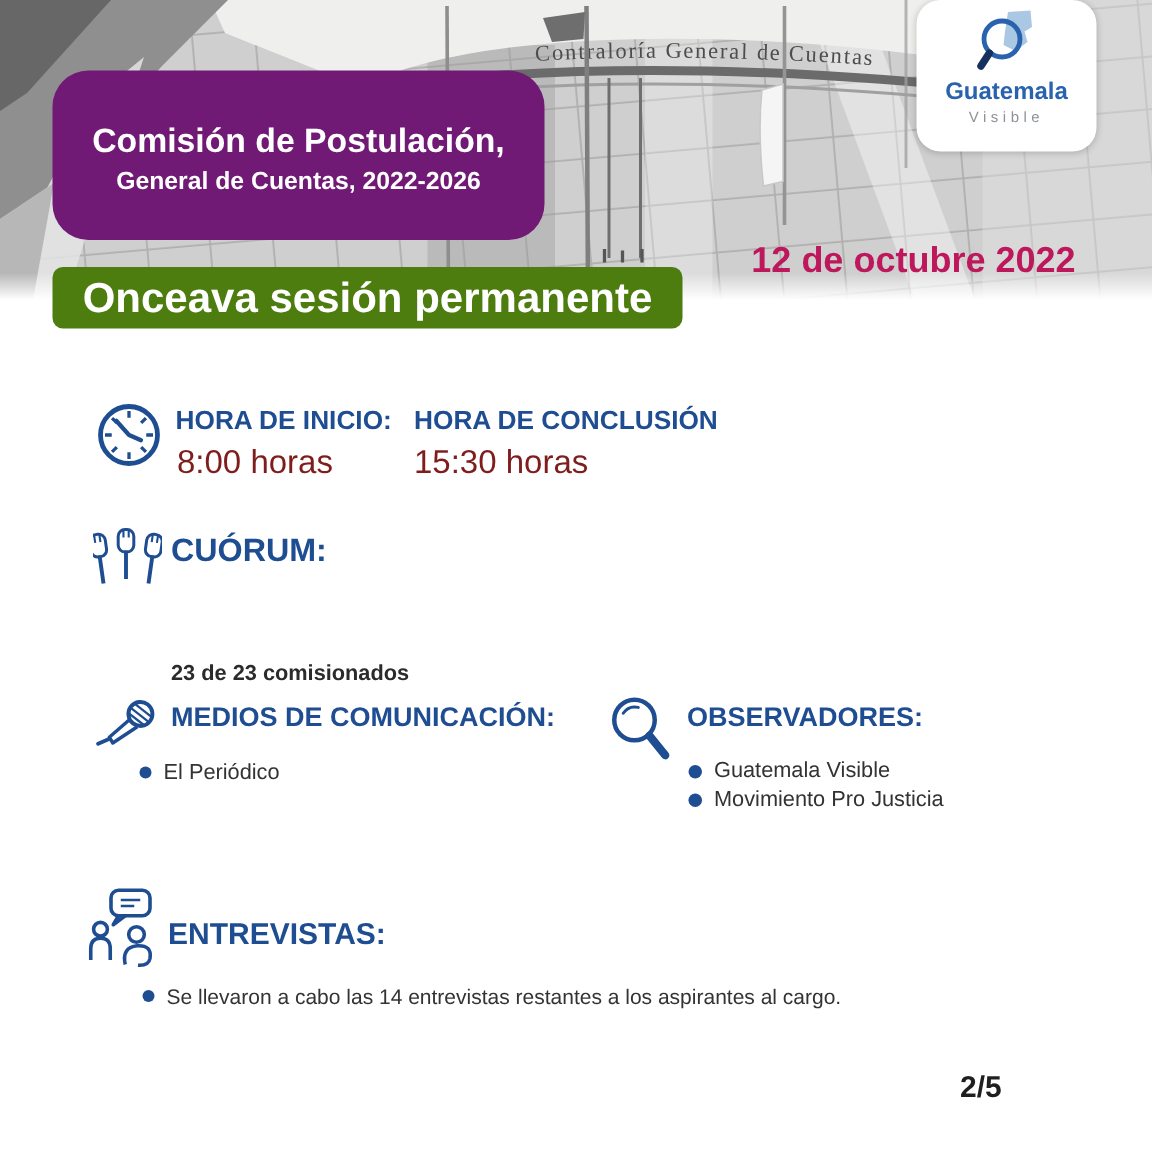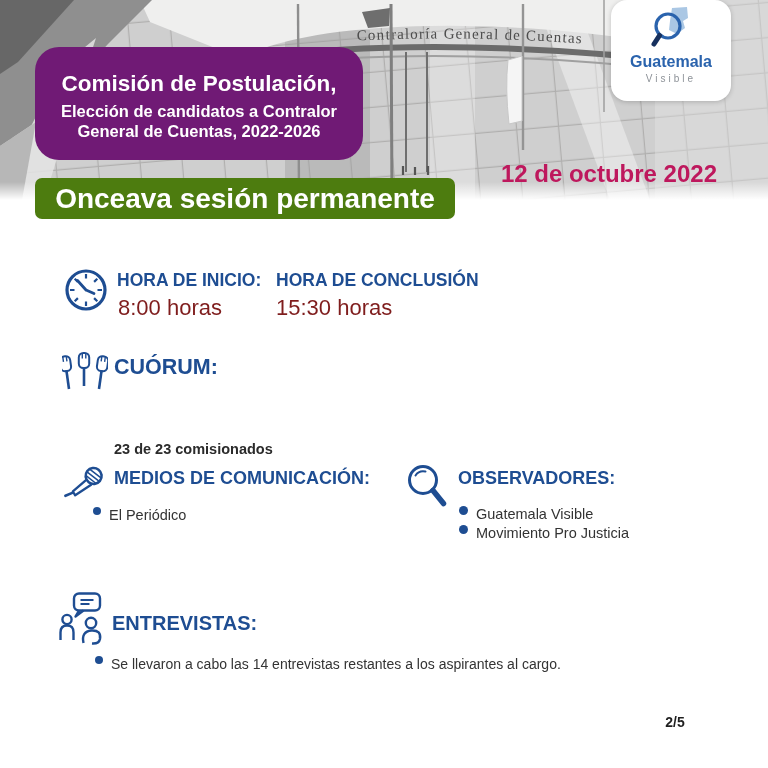--- a/index.html
+++ b/index.html
@@ -43,32 +43,32 @@
   #icon-clock{left:63px;top:267px;}
   #icon-hands{left:62px;top:347px;}
   #h-cuorum{left:114px;top:355px;font-size:21.5px;}
   #v-cuorum{left:114px;top:399px;font-size:14.5px;font-weight:bold;color:#2b2b2b;margin-top:42px;}
   #icon-mic{left:64px;top:464px;}
   #h-medios{left:114px;top:468px;font-size:18px;}
   #icon-mag{left:405px;top:462px;}
   #h-observ{left:458px;top:468px;font-size:18px;}
   #icon-interview{left:58px;top:592px;}
   #h-entrev{left:112px;top:612px;font-size:20px;text-align:center;}
-  .bullet{position:absolute;display:flex;align-items:flex-start;gap:8px;white-space:nowrap;}
+  .bullet{position:absolute;display:flex;align-items:center;gap:8px;white-space:nowrap;}
   .dot{width:8px;height:8px;border-radius:50%;background:#1e4d92;flex:none;}
   .dot.big{width:9px;height:9px;}
   .bullet .t{font-size:14.5px;color:#333333;}
   #b-medios{left:93px;top:507px;}
   #b-obs1{left:459px;top:506px;}
   #b-obs2{left:459px;top:525px;}
   #b-entrev{left:95px;top:656px;}
   #b-entrev .t{font-size:14px;}
   
-  .page{position:absolute;left:640px;top:714px;width:70px;text-align:center;
-    font-weight:bold;font-size:14px;color:#1f1f1f;}
+  .page{position:absolute;left:640px;top:714px;width:70px;text-align:left;
+    font-weight:bold;font-size:20px;color:#1f1f1f;}
 </style>
 </head>
 <body>
 
 <div class="poster">
 
   <div class="photo">
     <svg width="768" height="200" viewBox="0 0 768 200">
       <defs>
         <pattern id="tiles" width="42" height="35" patternUnits="userSpaceOnUse" patternTransform="rotate(-5)">
@@ -109,21 +109,20 @@
       <line x1="604" y1="0" x2="604" y2="112" stroke="#9f9f9f" stroke-width="2" opacity="0.75"></line>
       <polygon points="390,8 362,12 368,28 389,26" fill="#6e6e6e"></polygon>
       <path d="M522,56 L508,60 Q505,88 509,124 L522,121 Z" fill="#f5f5f5" stroke="#c8c8c8" stroke-width="1"></path>
       <path d="M403,166 v9 M415,167 v8 M428,166 v9" stroke="#555555" stroke-width="2.2" fill="none"></path>
       <rect x="0" y="182" width="768" height="18" fill="url(#fadeW)"></rect>
     </svg>
   </div>
 
   <div class="badge">
     <div class="badge-l1">Comisión de Postulación,</div>
-    <div class="badge-l2">Elección de candidatos a Contralor</div>
     <div class="badge-l2">General de Cuentas, 2022-2026</div>
   </div>
 
   <div class="logo-card">
     <svg width="58" height="48" viewBox="0 0 58 48">
       <path d="M30,2 L45,1 L46,12 L41,15 L43,22 L35,28 L27,24 L28,15 Z" fill="#aac7e4"></path>
       <circle cx="26" cy="20" r="12" fill="none" stroke="#2a63ad" stroke-width="3.2"></circle>
       <line x1="17.5" y1="29.5" x2="12" y2="38" stroke="#17315e" stroke-width="5" stroke-linecap="round"></line>
     </svg>
     <div class="logo-name">Guatemala</div>

